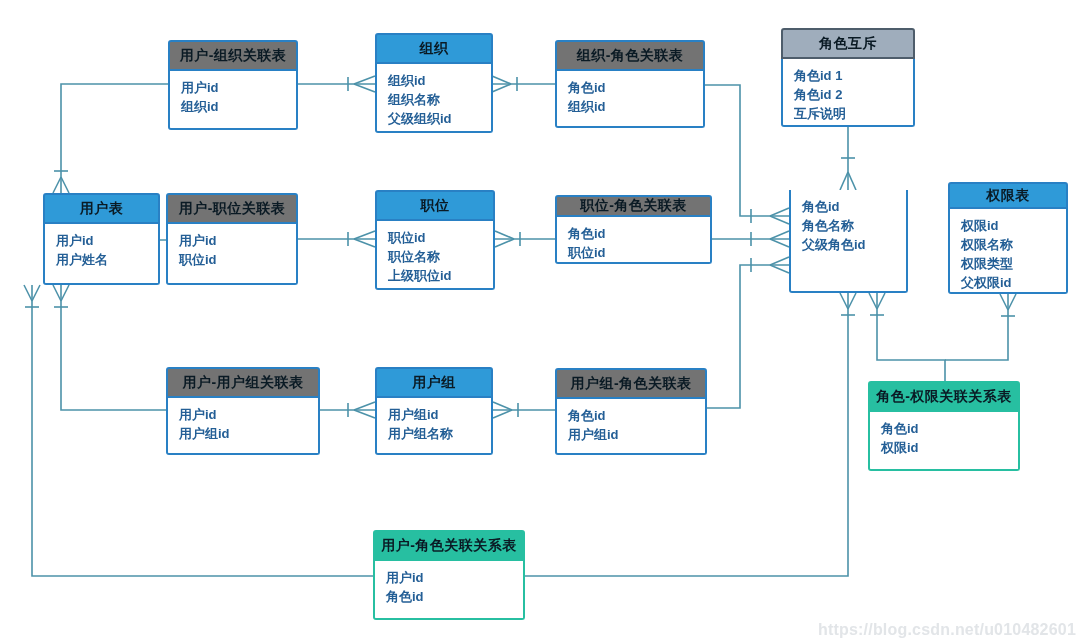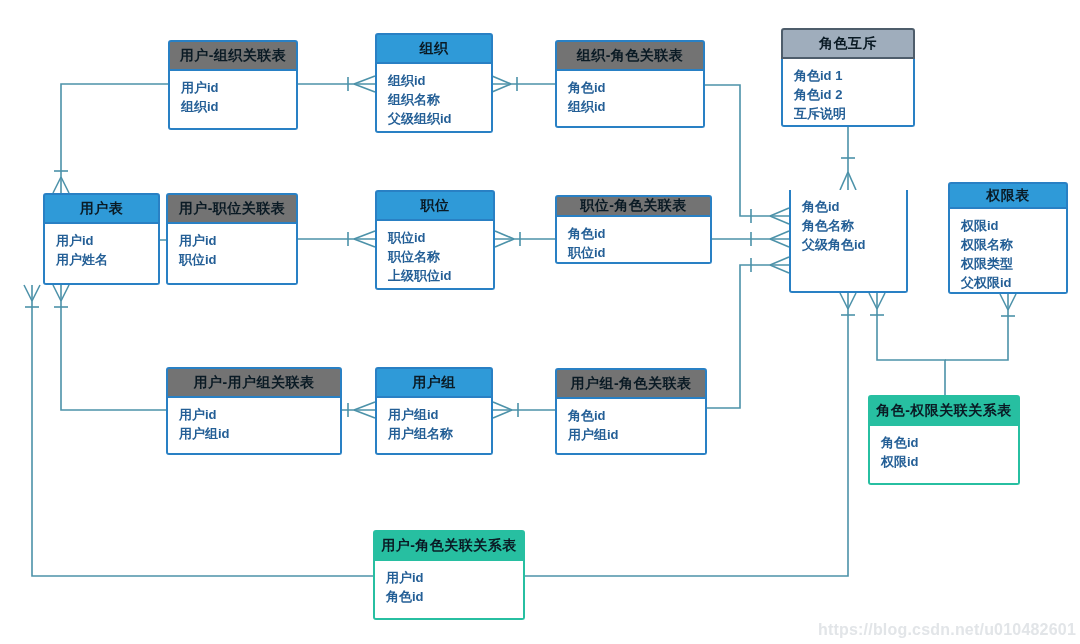--- a/index.html
+++ b/index.html
@@ -173,42 +173,42 @@
     </div>
     <div class="entity entity" style="left: 948px; top: 182px; width: 120px; height: 112px;">
       <div class="hd">权限表</div>
       <div class="bd">
         <div class="field">权限id</div>
         <div class="field">权限名称</div>
         <div class="field">权限类型</div>
         <div class="field">父权限id</div>
       </div>
     </div>
-    <div class="entity assoc" style="left: 166px; top: 367px; width: 176px; height: 88px;">
+    <div class="entity assoc" style="left: 166px; top: 367px; width: 154px; height: 88px;">
       <div class="hd">用户-用户组关联表</div>
       <div class="bd">
         <div class="field">用户id</div>
         <div class="field">用户组id</div>
       </div>
     </div>
     <div class="entity entity" style="left: 375px; top: 367px; width: 118px; height: 88px;">
       <div class="hd">用户组</div>
       <div class="bd">
         <div class="field">用户组id</div>
         <div class="field">用户组名称</div>
       </div>
     </div>
     <div class="entity assoc" style="left: 555px; top: 368px; width: 152px; height: 87px;">
       <div class="hd">用户组-角色关联表</div>
       <div class="bd">
         <div class="field">角色id</div>
         <div class="field">用户组id</div>
       </div>
     </div>
-    <div class="entity assoc-green" style="left: 868px; top: 395px; width: 152px; height: 90px;">
+    <div class="entity assoc-green" style="left: 868px; top: 381px; width: 152px; height: 90px;">
       <div class="hd">角色-权限关联关系表</div>
       <div class="bd">
         <div class="field">角色id</div>
         <div class="field">权限id</div>
       </div>
     </div>
     <div class="entity assoc-green" style="left: 373px; top: 530px; width: 152px; height: 90px;">
       <div class="hd">用户-角色关联关系表</div>
       <div class="bd">
         <div class="field">用户id</div>

